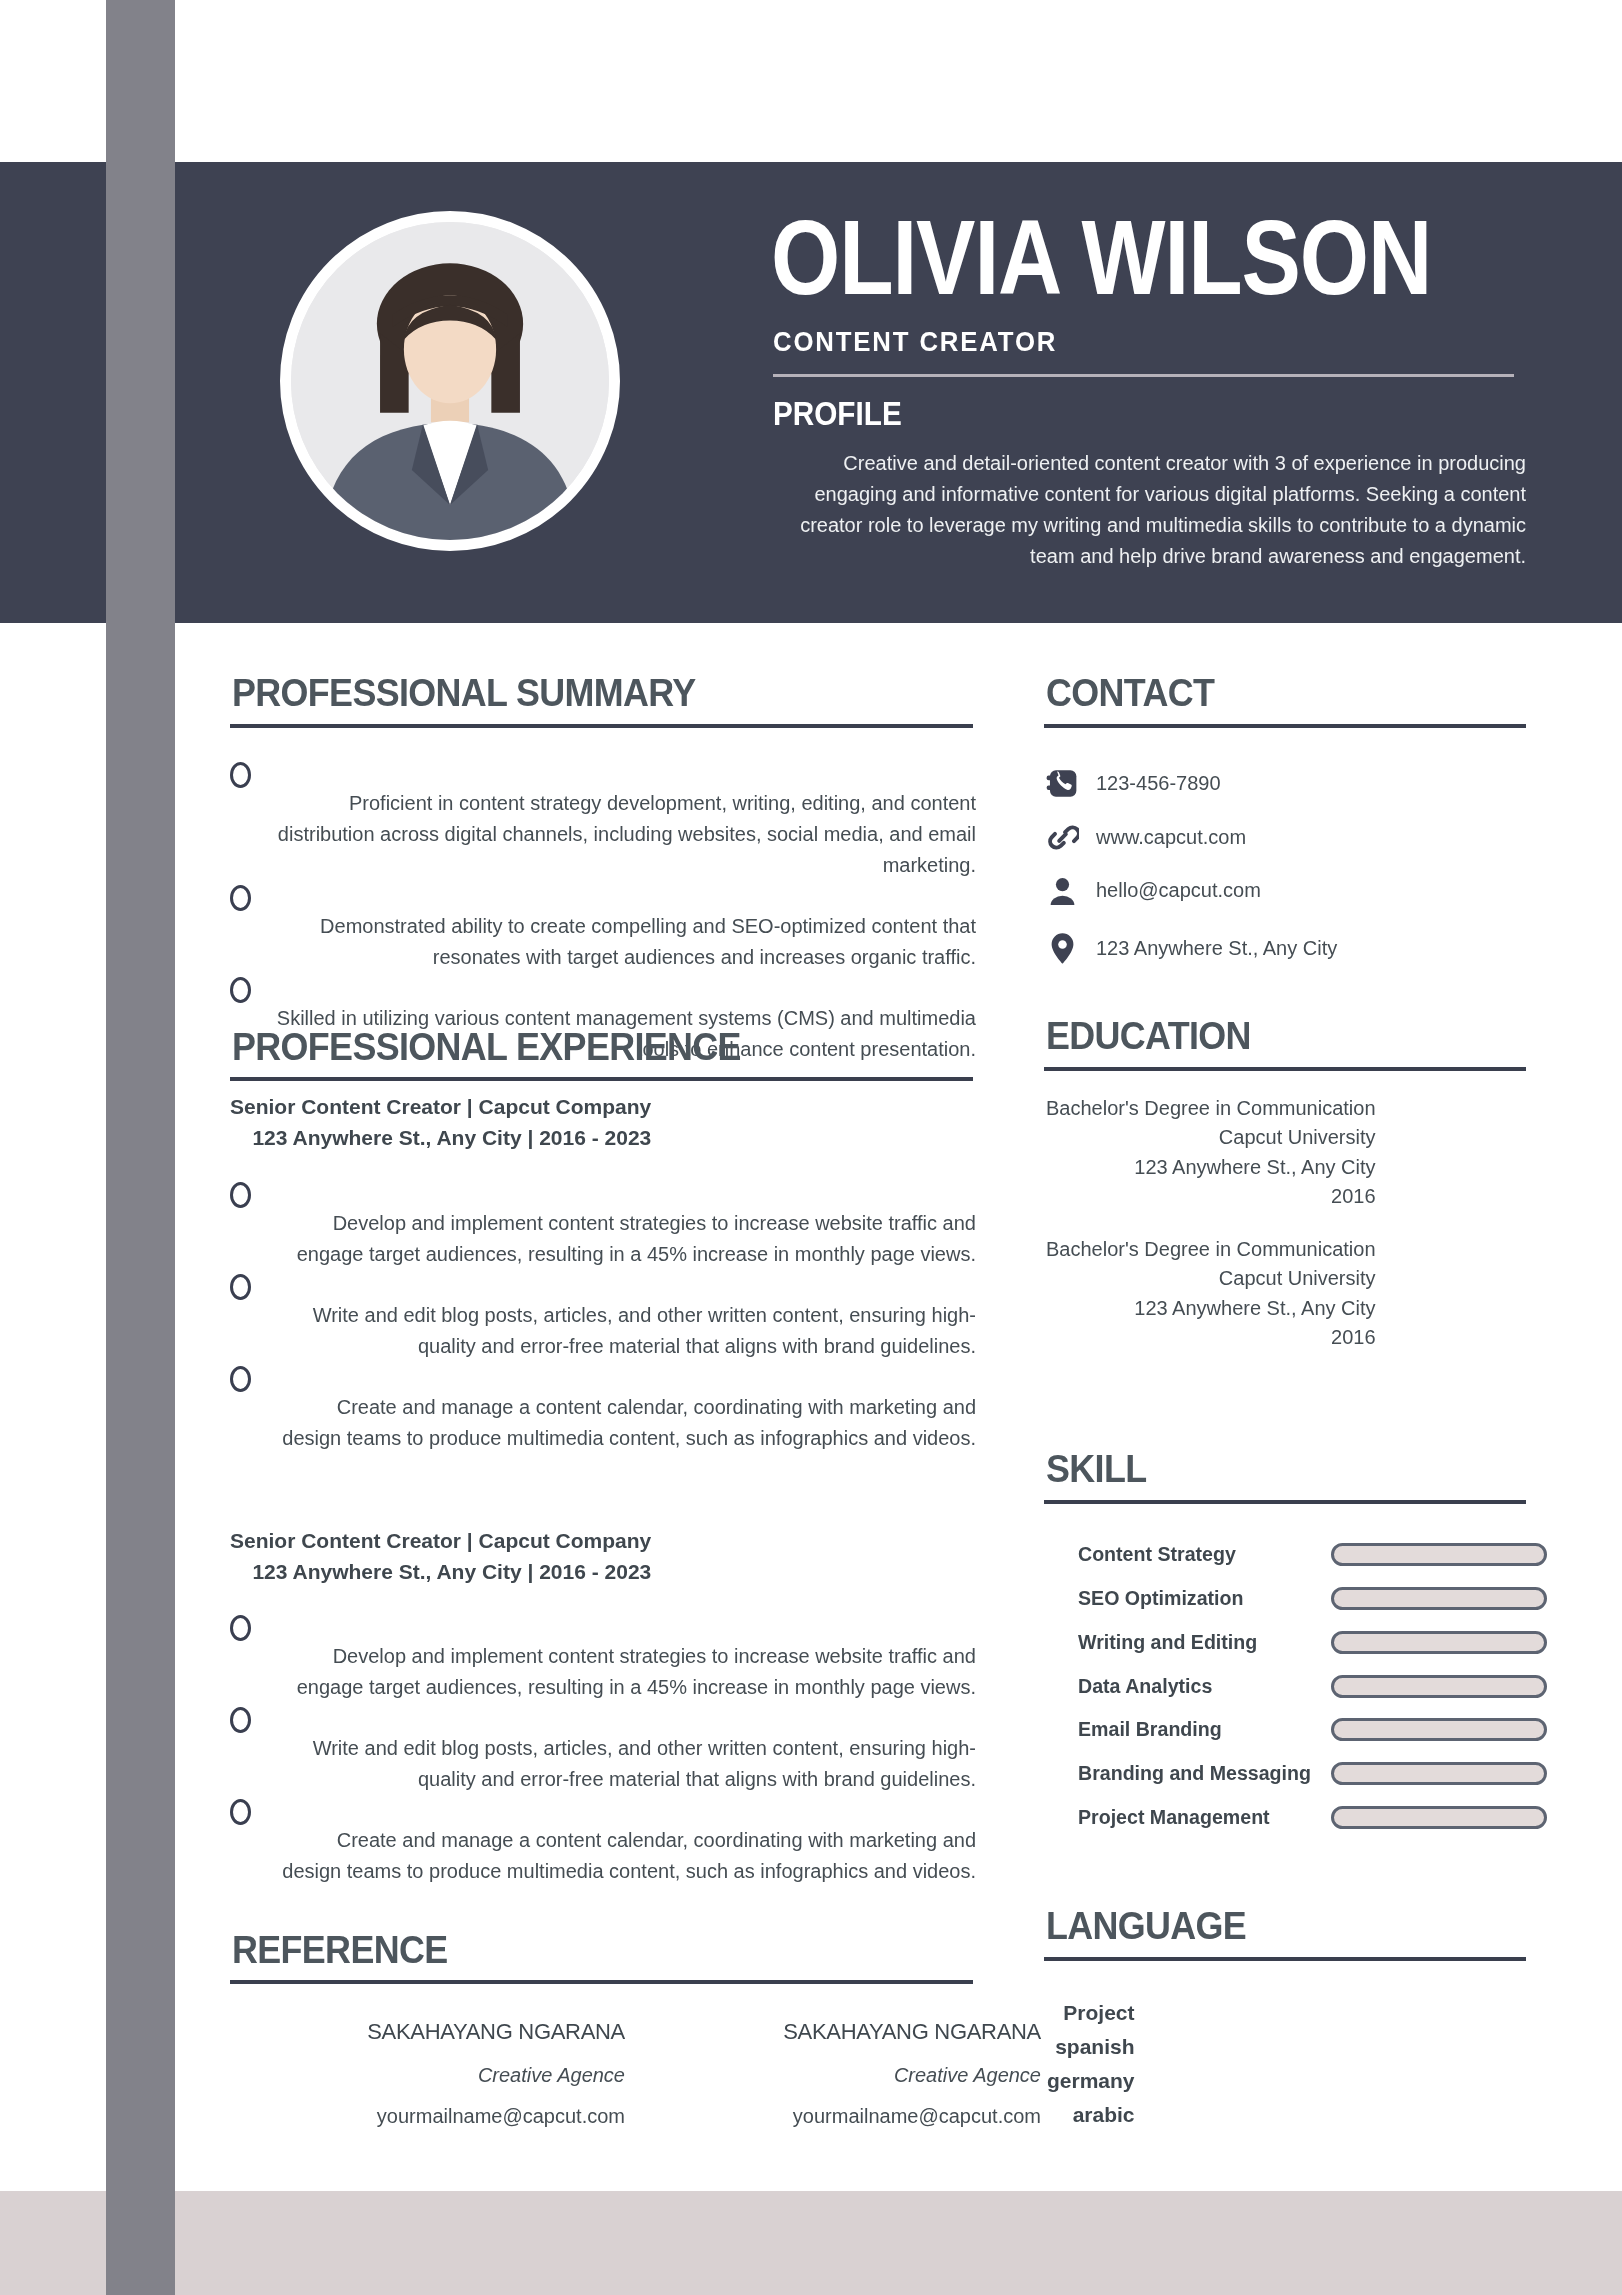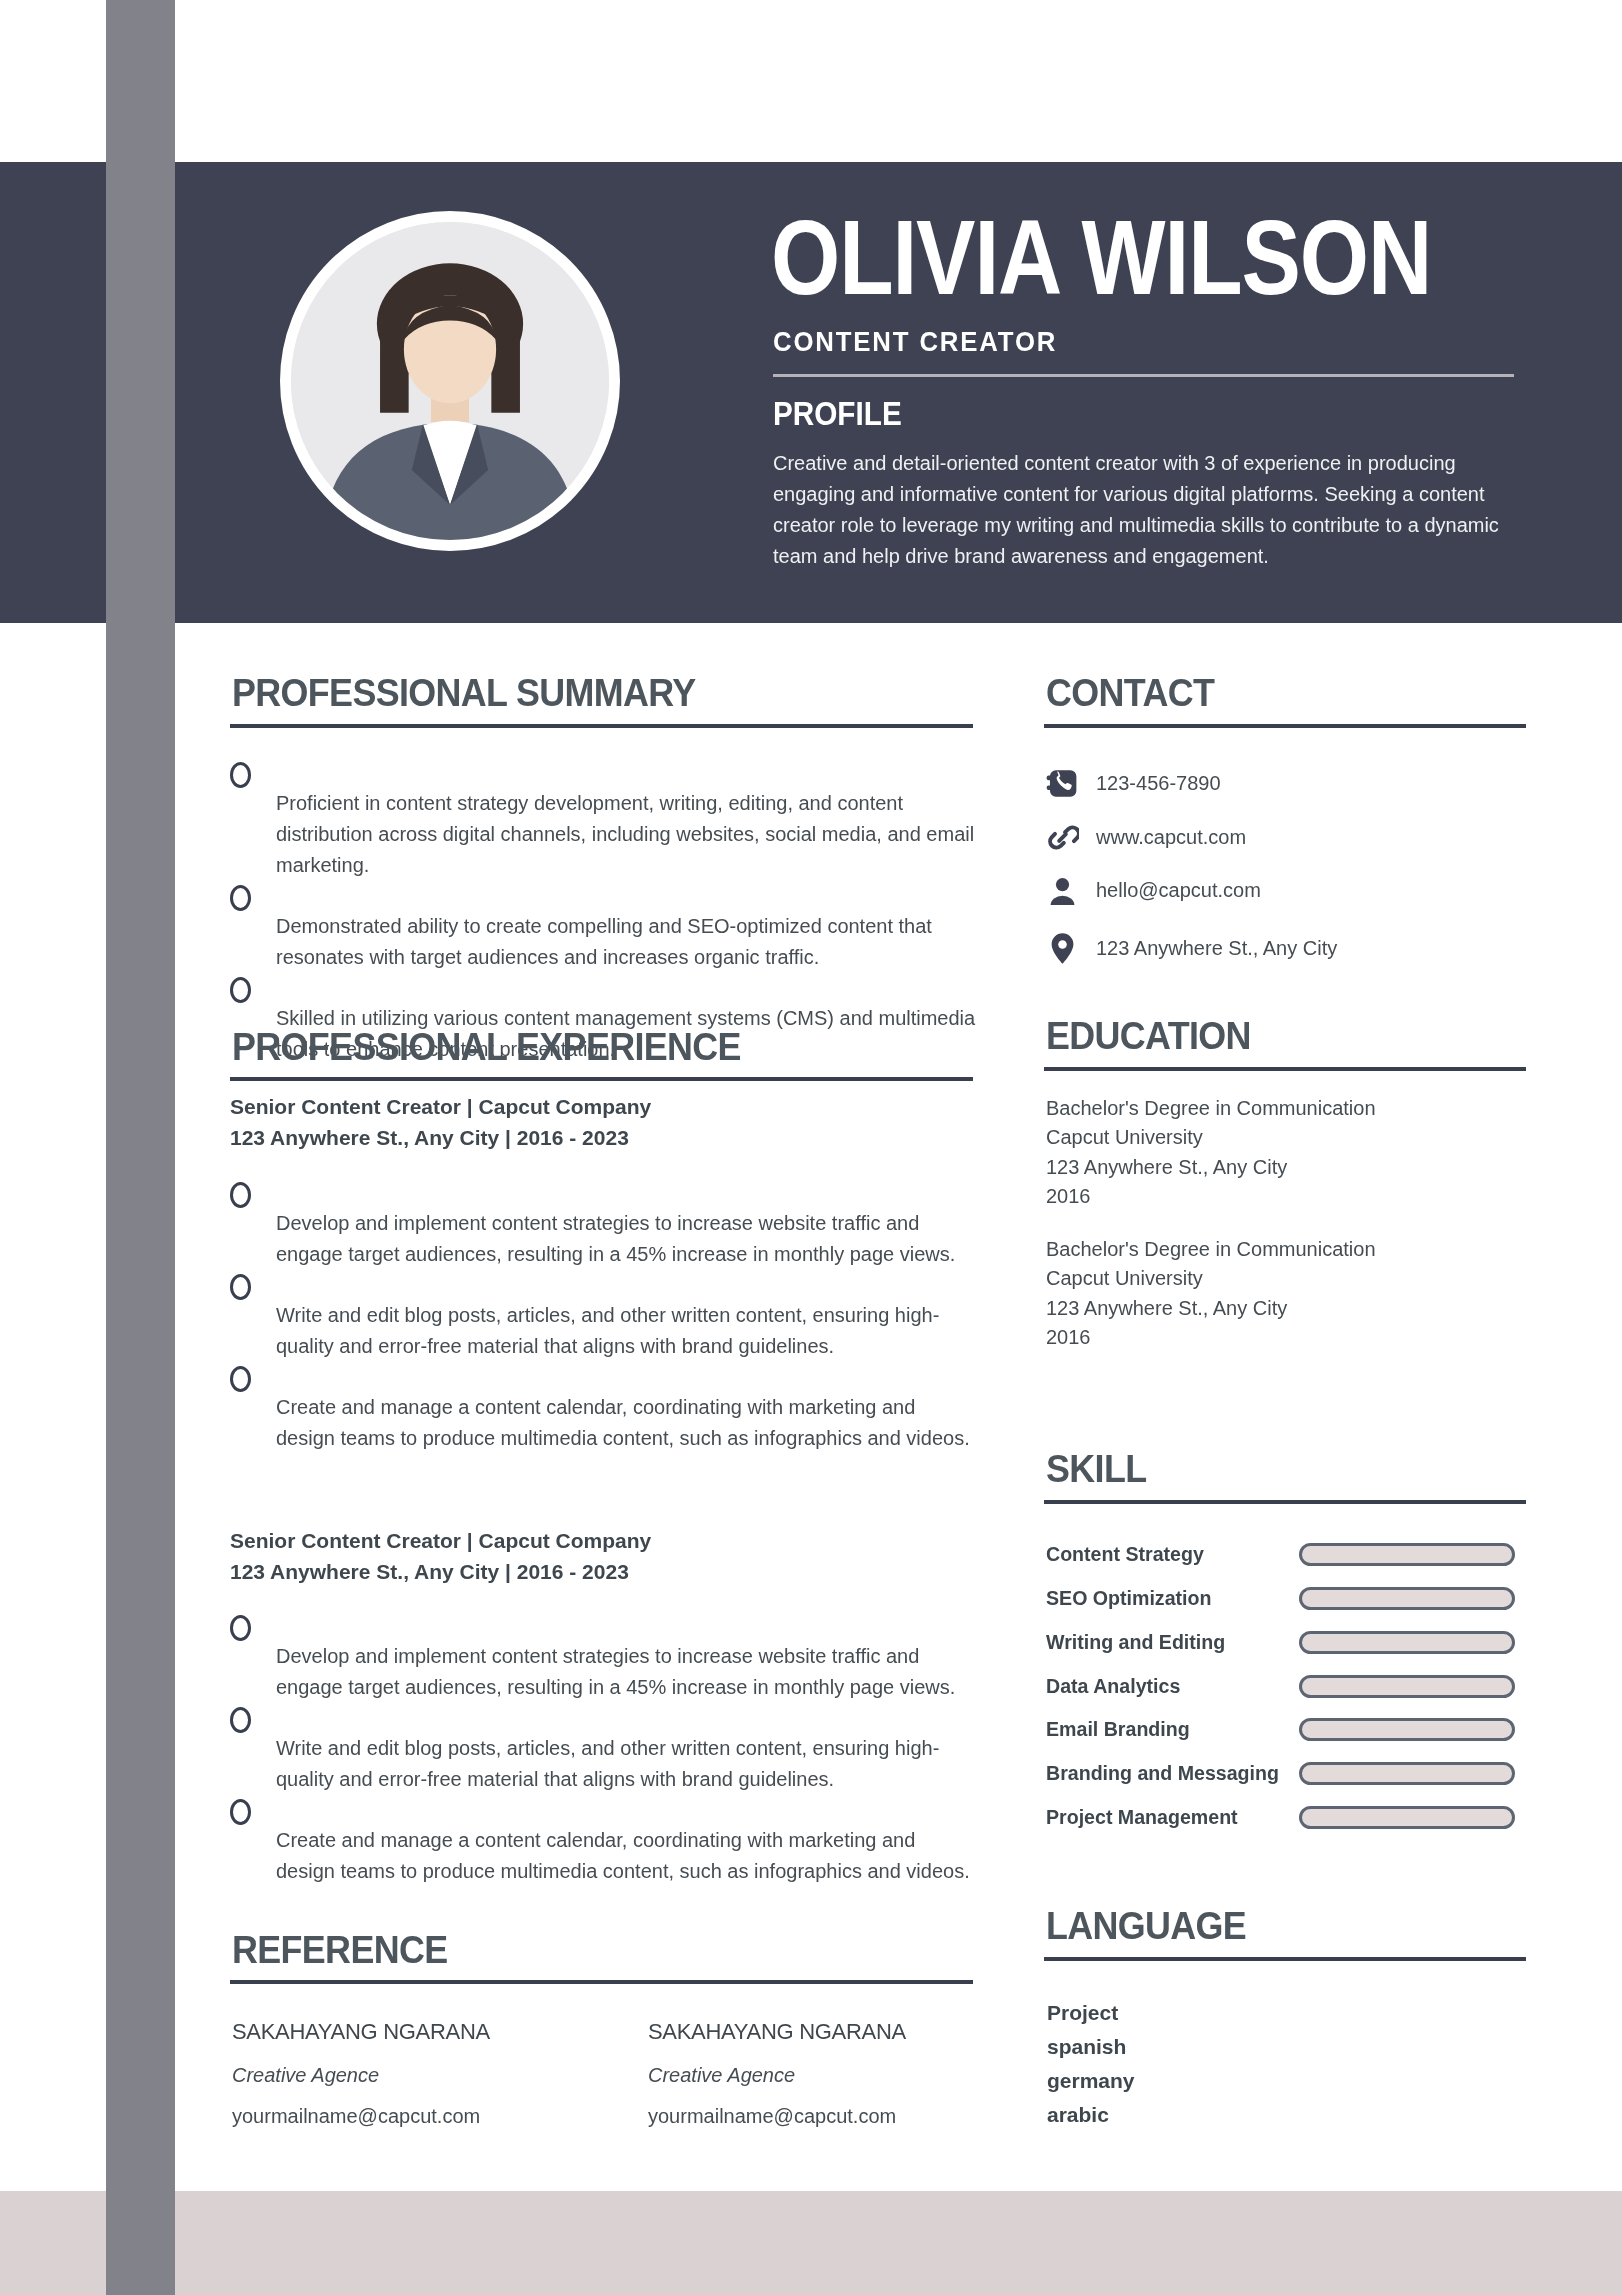--- a/index.html
+++ b/index.html
@@ -9,21 +9,21 @@
     --heading:#4d565d;
     --body:#454d53;
     --rule:#3a3f4e;
     --track:#e3dbda;
     --bar-border:#5d6472;
     --light-line:#b6b2ba;
   }
   *{margin:0;padding:0;box-sizing:border-box;}
   html,body{background:#ffffff;}
   body{font-family:"Liberation Sans", sans-serif;}
-  .page{position:relative;width:1623px;height:2295px;background:#ffffff;overflow:hidden;}
+  .page{position:relative;width:1623px;height:2295px;background:#ffffff;overflow:hidden;text-align:right;}
 
   .band{position:absolute;left:0;top:162px;width:1623px;height:461px;background:var(--accent);}
   .stripe{position:absolute;left:106px;top:0;width:69px;height:2295px;background:var(--stripe);z-index:5;}
   .footer-band{position:absolute;left:0;top:2191px;width:1623px;height:105px;background:var(--footer);}
 
   .photo-ring{position:absolute;left:280px;top:211px;width:340px;height:340px;border:11px solid #ffffff;
     border-radius:50%;background:#e9e9eb;overflow:hidden;z-index:6;}
   .photo-ring svg{display:block;width:100%;height:100%;}
 
   .name{position:absolute;left:771px;top:204px;font-size:106px;font-weight:700;color:#ffffff;
@@ -46,21 +46,21 @@
   .btext{margin-left:46px;font-size:20px;line-height:31px;color:var(--body);}
 
   .job-title{position:absolute;font-size:21px;font-weight:700;color:#3f474e;line-height:31px;white-space:nowrap;}
 
   .contact-item{position:absolute;display:flex;align-items:center;}
   .cicon{flex:0 0 auto;width:33px;height:33px;}
   .ctext{margin-left:17px;font-size:20px;color:var(--body);white-space:nowrap;}
 
   .edu{position:absolute;font-size:20px;line-height:29.4px;color:var(--body);}
 
-  .skill-row{position:absolute;display:flex;align-items:center;width:482px;}
+  .skill-row{position:absolute;display:flex;align-items:center;width:482px;margin-left:32px;}
   .skill-label{font-size:19.6px;font-weight:600;color:#3f474e;white-space:nowrap;}
   .skill-bar{position:absolute;left:253px;width:216px;height:23.6px;border:3.3px solid var(--bar-border);
     border-radius:11.8px;background:var(--track);overflow:hidden;}
   .skill-fill{height:100%;background:#383d4e;border-radius:9.2px;}
 
   .lang-list{position:absolute;font-size:21px;line-height:34px;color:#3f474e;font-weight:600;}
 
   .ref-col{position:absolute;width:393px;}
   .ref-name{font-size:22px;font-weight:400;color:#3f474e;letter-spacing:-0.3px;white-space:nowrap;}
   .ref-company{margin-top:19px;font-size:20px;font-style:italic;color:var(--body);}

